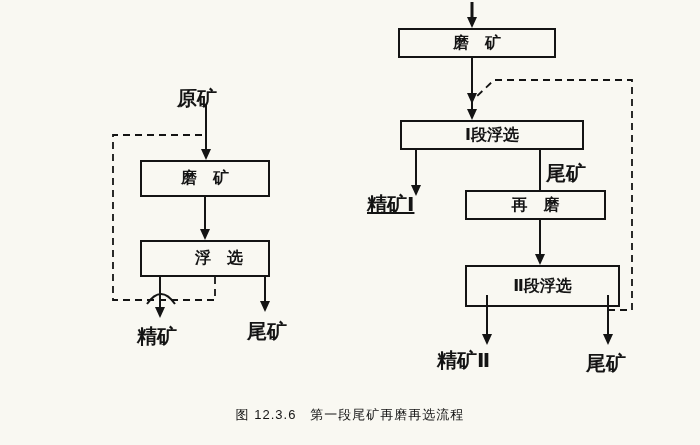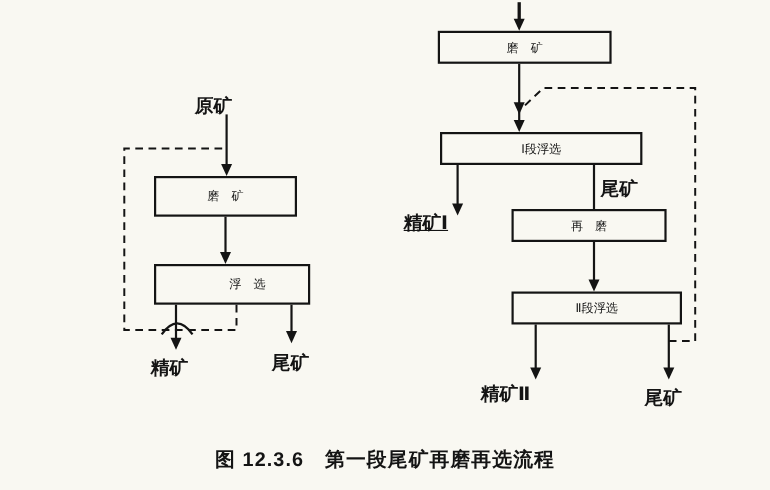--- a/index.html
+++ b/index.html
@@ -6,33 +6,33 @@
   html,body{margin:0;padding:0;}
   body{background:var(--bg);font-family:"Liberation Sans","DejaVu Sans",sans-serif;}
   .page{position:relative;width:700px;height:445px;background:var(--bg);overflow:hidden;}
   .lines{position:absolute;left:0;top:0;width:700px;height:445px;}
   .stroke{stroke:var(--ink);stroke-width:2;fill:none;}
   .thick{stroke-width:3;}
   .dashed{stroke-dasharray:7 5;stroke-width:1.8;}
   .head{fill:var(--ink);stroke:none;}
   .box{position:absolute;border:2px solid var(--ink);box-sizing:border-box;
        display:flex;align-items:center;justify-content:center;
-       font-weight:normal;font-size:11px;color:var(--ink);background:transparent;
+       font-weight:bold;font-size:16px;color:var(--ink);background:transparent;
        white-space:nowrap;}
-  .lbl{position:absolute;font-weight:bold;font-size:17px;color:var(--ink);white-space:nowrap;}
+  .lbl{position:absolute;font-weight:bold;font-size:20px;color:var(--ink);white-space:nowrap;}
   .caption{position:absolute;left:0;right:0;top:406px;text-align:center;
-           font-weight:bold;font-size:18px;color:var(--ink);letter-spacing:1px;}
+           font-weight:normal;font-size:13px;color:var(--ink);letter-spacing:1px;}
   
   .b-lg{left:140px;top:160px;width:130px;height:37px;}
-  .b-lf{left:140px;top:240px;width:142px;height:37px;padding-left:28px;}
+  .b-lf{left:140px;top:240px;width:130px;height:37px;padding-left:28px;}
   
   .b-rg{left:398px;top:28px;width:158px;height:30px;}
   .b-r1{left:400px;top:120px;width:184px;height:30px;}
   .b-rr{left:465px;top:190px;width:141px;height:30px;}
-  .b-r2{left:465px;top:265px;width:155px;height:30px;}
+  .b-r2{left:465px;top:265px;width:155px;height:42px;}
   
   .l-feed{left:177px;top:85px;}
   .l-conc{left:137px;top:323px;font-family:Liberation Serif, serif;}
   .l-tail{left:247px;top:318px;}
   .r-tail1{left:546px;top:160px;}
   .r-conc1{left:367px;top:191px;text-decoration:underline;}
   .r-conc2{left:437px;top:347px;}
   .r-tail2{left:586px;top:350px;}
 </style>
 </head>

